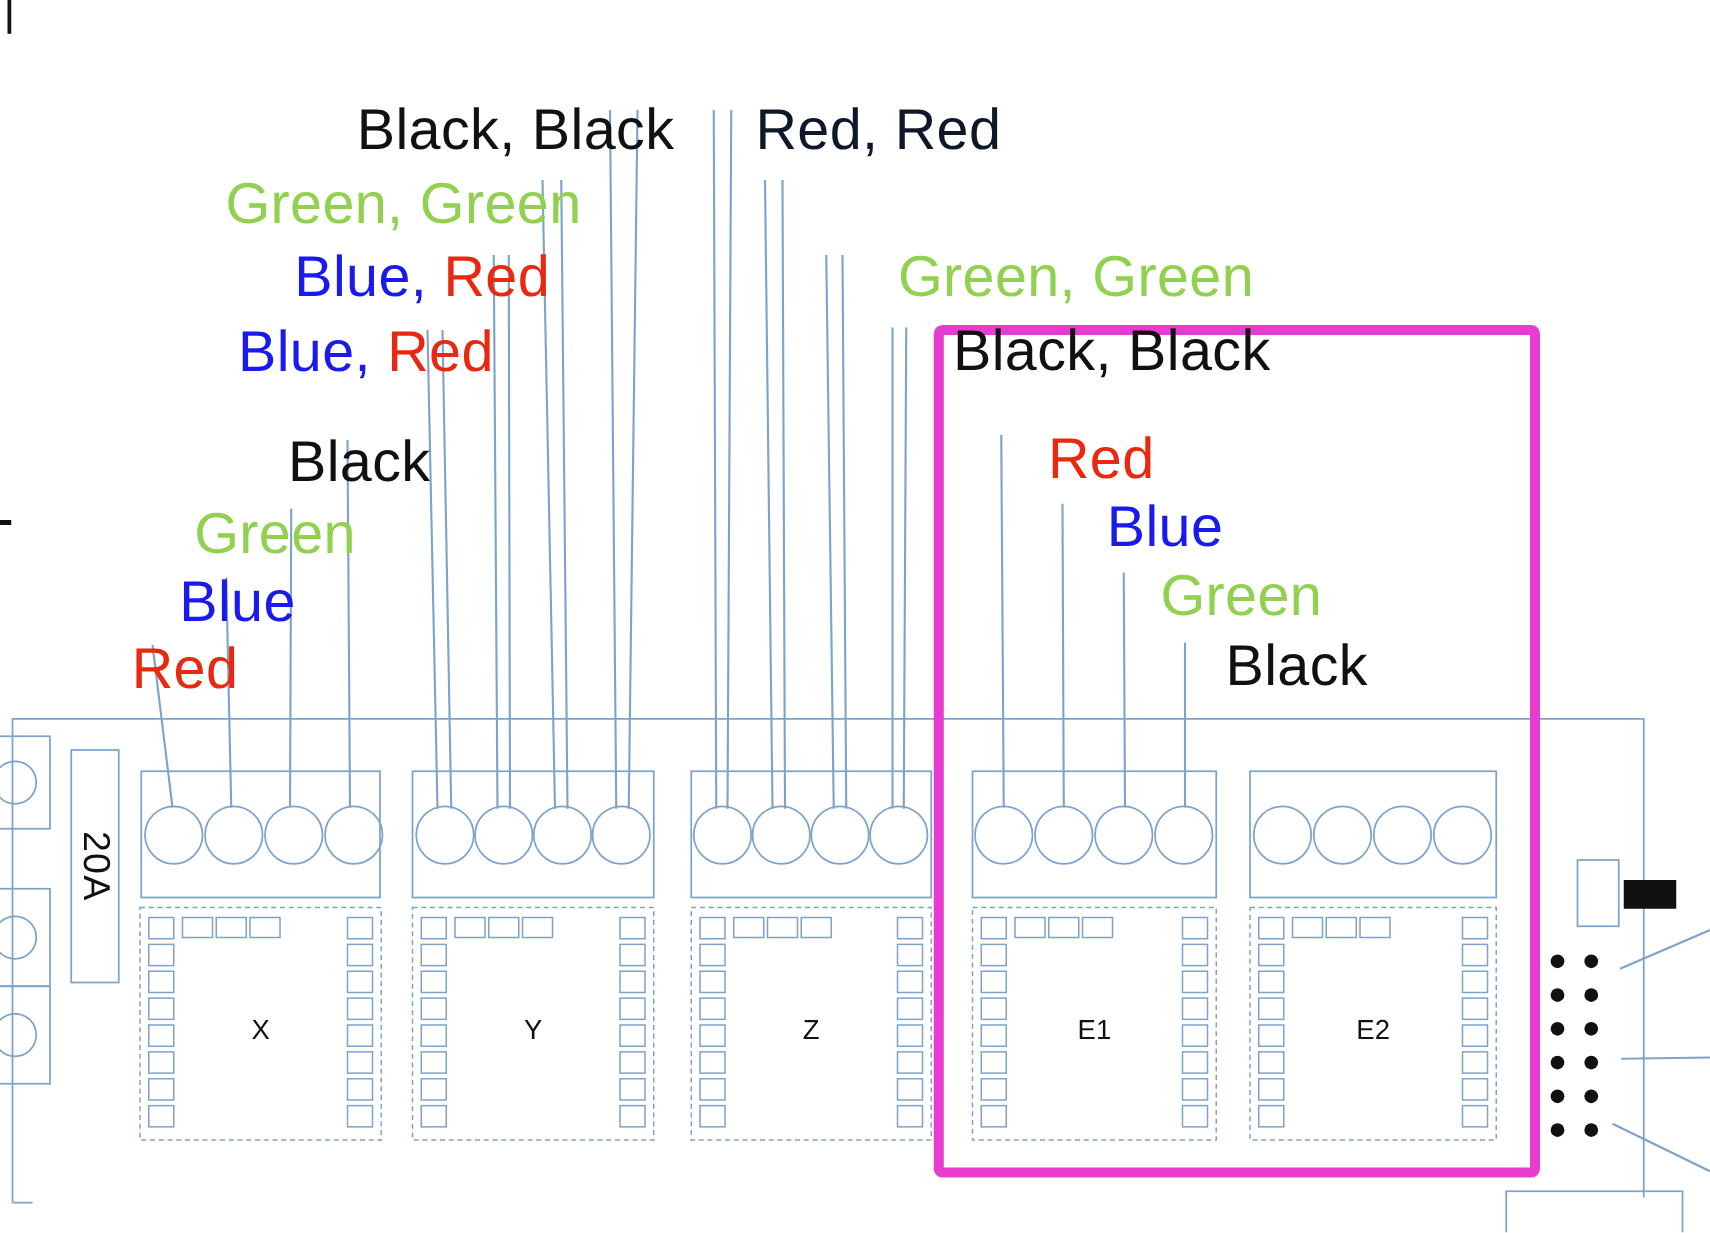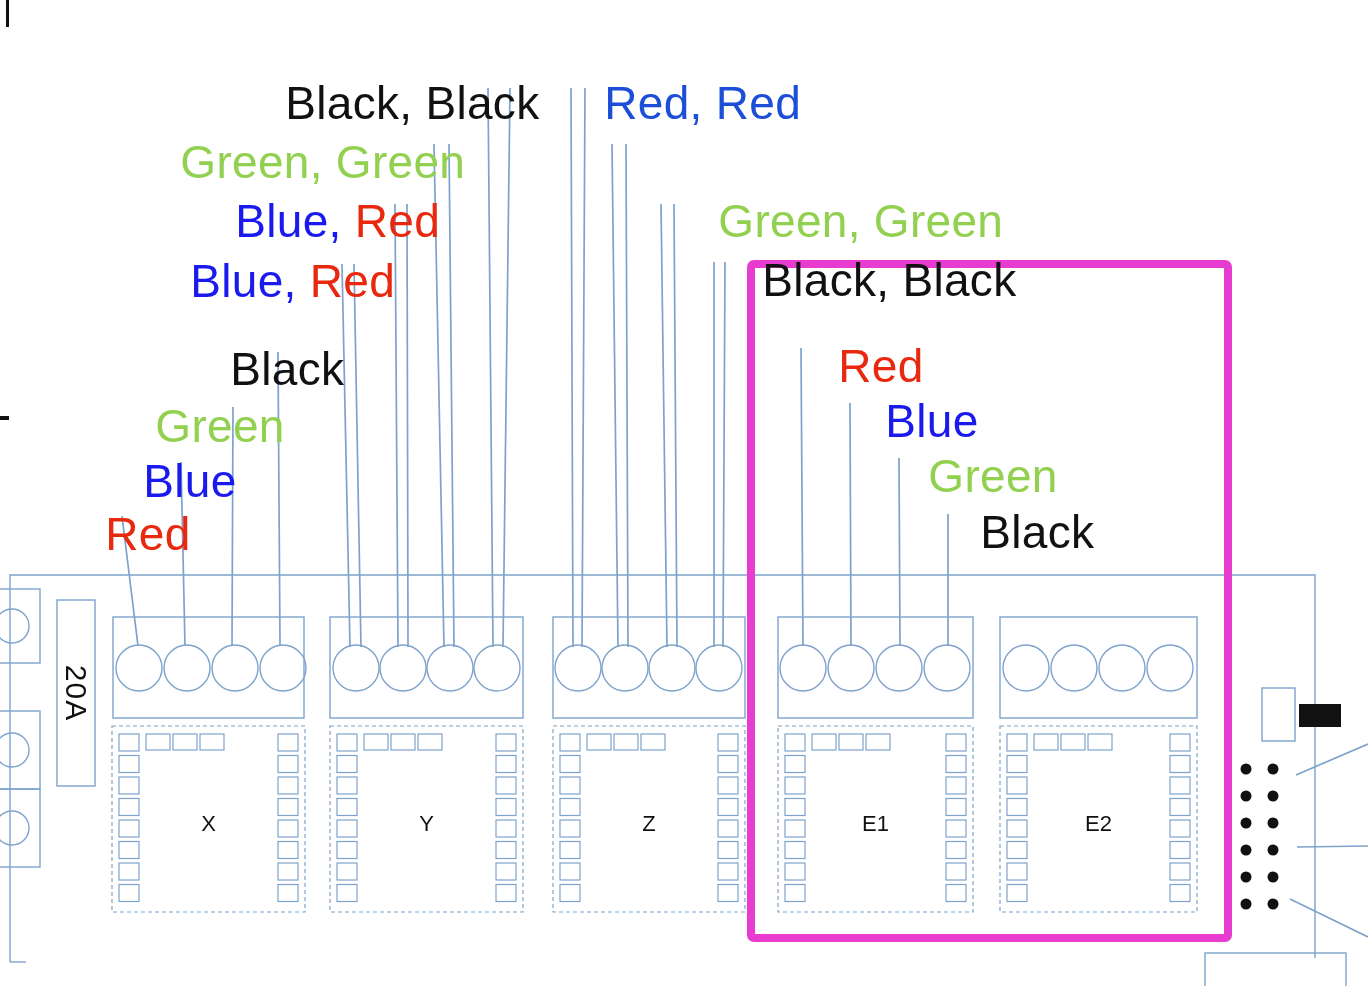--- a/index.html
+++ b/index.html
@@ -220,21 +220,21 @@
       <rect class="bline" x="1205" y="953" width="141" height="45"></rect>
     </g>
 
     <rect class="hl" x="751" y="264" width="477" height="674" rx="3"></rect>
   </svg>
 
   <div class="wl" style="left:233px;top:34px">
     <span style="color: rgb(17, 17, 17);">Black, Black</span>
   </div>
   <div class="wl" style="left:552px;top:34px">
-    <span style="color: #1d4ed8;">Red, Red</span>
+    <span style="color: #0f172a;">Red, Red</span>
   </div>
   <div class="wl" style="left:128px;top:93px">
     <span style="color: rgb(146, 208, 80);">Green, Green</span>
   </div>
   <div class="wl" style="left:183px;top:152px">
     <span style="color: rgb(26, 26, 238);">Blue, </span><span style="color: rgb(232, 41, 15);">Red</span>
   </div>
   <div class="wl" style="left:666px;top:152px">
     <span style="color: rgb(146, 208, 80);">Green, Green</span>
   </div>

